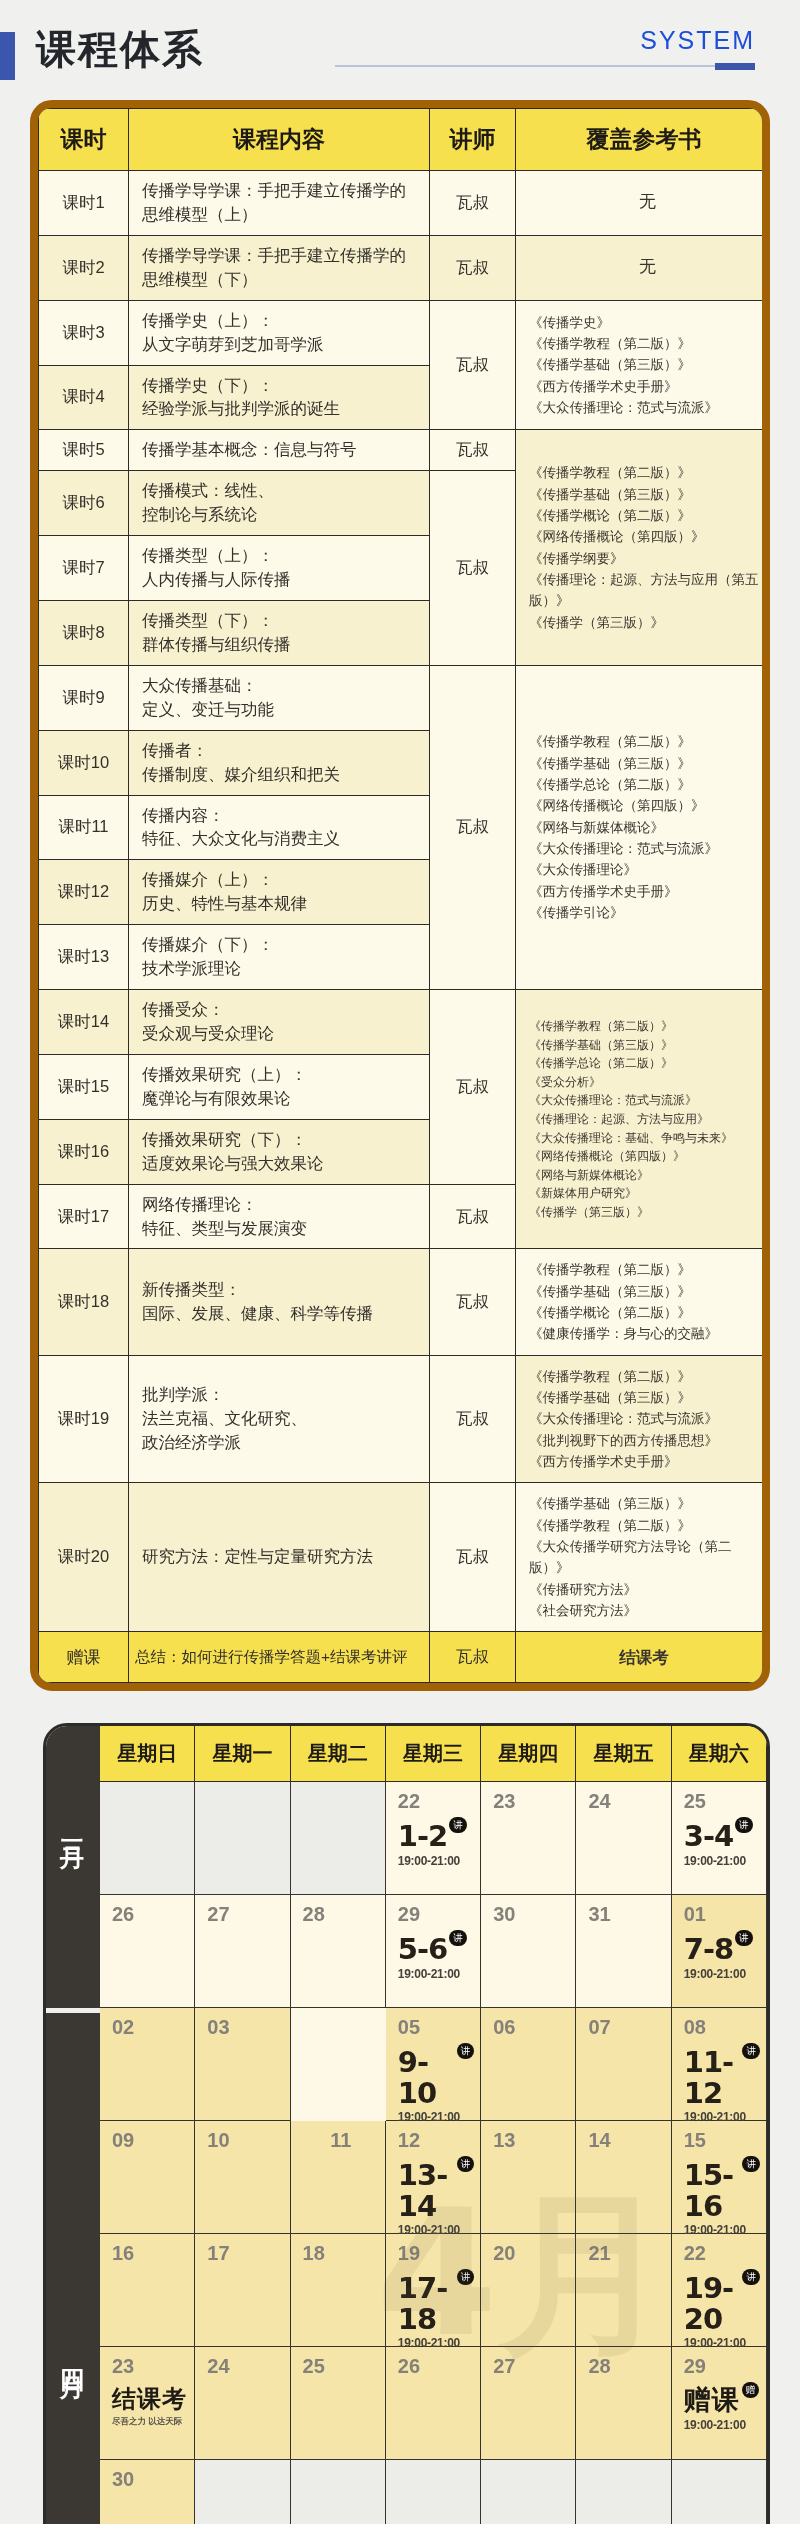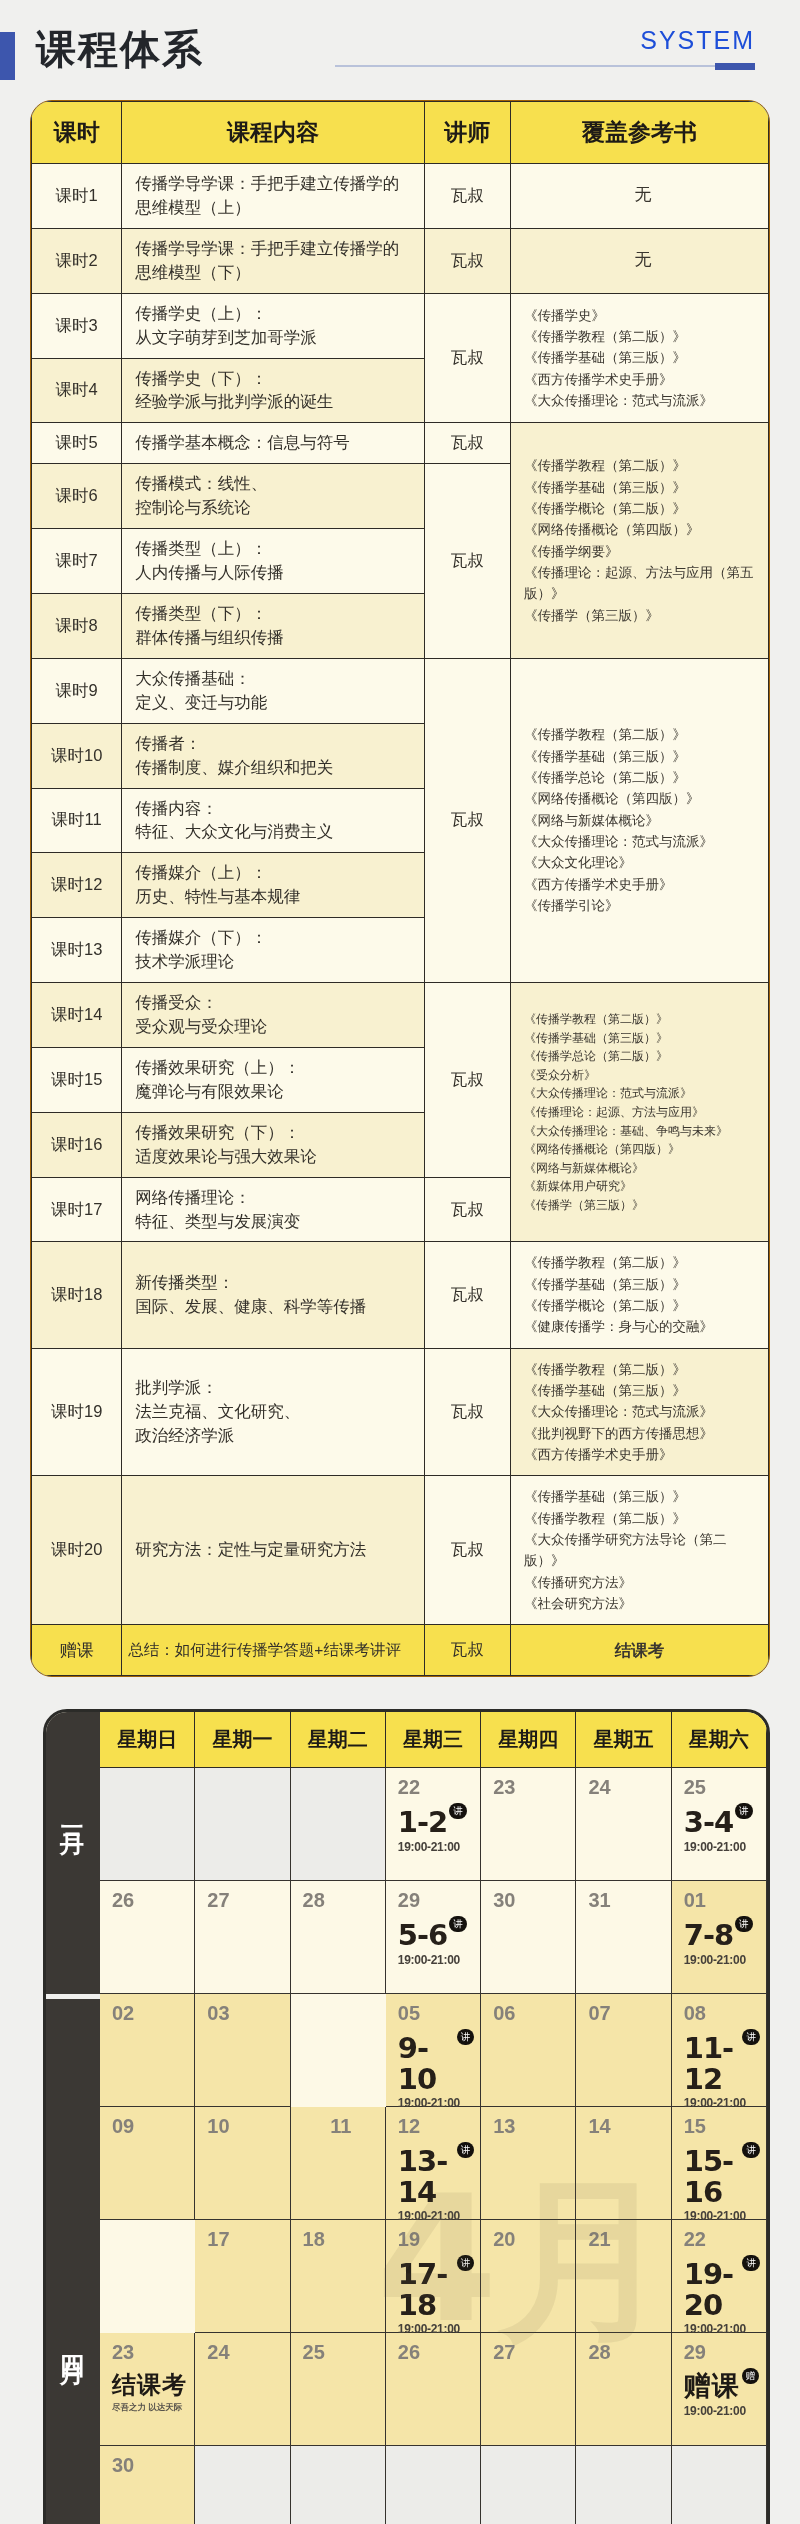--- a/index.html
+++ b/index.html
@@ -9,21 +9,21 @@
   
   .page-header { position:relative; padding:30px 45px 24px 0; height:100px; }
   .accent-bar { position:absolute; left:0; top:32px; width:15px; height:48px; background:#3D56AD; }
   .page-title { position:absolute; left:36px; top:22px; font-size:40px; font-weight:900; color:#23262B; letter-spacing:2px; }
   .hdr-right { position:absolute; right:45px; top:26px; width:420px; }
   .system { text-align:right; font-size:25px; letter-spacing:2px; color:#1d4ed8; font-weight:500; }
   .hdr-line { position:relative; margin-top:10px; border-top:2px solid #B9C2DA; }
   .hdr-dash { position:absolute; right:0; top:-4px; width:40px; height:7px; background:#3D56AD; }
 
   
-  .table-wrap { margin:0 30px; border:1px solid #a16207; border-radius:22px; overflow:hidden; background:#3b82f6; }
+  .table-wrap { margin:0 30px; border:8px solid #a16207; border-radius:22px; overflow:hidden; background:#3b82f6; }
   table.course { width:100%; border-collapse:collapse; table-layout:fixed; }
   table.course th, table.course td { border:1.5px solid #2E2B26; }
   table.course th { background:#F7E04E; font-size:23px; font-weight:800; color:#1E1B16; padding:15px 4px; }
   td.lesson { text-align:center; font-size:16.5px; padding:8px 2px; color:#33302A; }
   td.content { font-size:16.5px; padding:8px 8px 8px 13px; line-height:1.45; color:#33302A; }
   td.lect { text-align:center; font-size:16.5px; color:#33302A; }
   td.books { font-size:13.5px; line-height:1.58; padding:10px 6px 10px 13px; color:#3A362F; }
   td.books.small { font-size:12px; line-height:1.55; }
   td.books.center { text-align:center; font-size:17px; }
   .t-light { background:#FDFAEA; }
@@ -151,21 +151,21 @@
           <td class="lesson t-light">课时9</td>
           <td class="content t-light">大众传播基础：<br>定义、变迁与功能</td>
           <td class="lect t-light" rowspan="5">瓦叔</td>
           <td class="books t-light" rowspan="5">
             <div>《传播学教程（第二版）》</div>
             <div>《传播学基础（第三版）》</div>
             <div>《传播学总论（第二版）》</div>
             <div>《网络传播概论（第四版）》</div>
             <div>《网络与新媒体概论》</div>
             <div>《大众传播理论：范式与流派》</div>
-            <div>《大众文化理论》</div>
+            <div>《大众传播理论》</div>
             <div>《西方传播学术史手册》</div>
             <div>《传播学引论》</div>
           </td>
         </tr>
         <tr>
           <td class="lesson t-yellow">课时10</td>
           <td class="content t-yellow">传播者：<br>传播制度、媒介组织和把关</td>
         </tr>
         <tr>
           <td class="lesson t-light">课时11</td>
@@ -396,20 +396,23 @@
       <div class="day c-tan" style="grid-area: 5 / 8;">
         <div class="dnum">15</div>
         <div class="evt">
           <div class="ev-row">
             <span class="ev-num">15-16</span>
             <span class="badge">讲</span>
           </div>
           <div class="ev-time">19:00-21:00</div>
         </div>
       </div>
+      <div class="day c-tan" style="grid-area: 6 / 2;">
+        <div class="dnum">16</div>
+      </div>
       <div class="day c-tan" style="grid-area: 6 / 3;">
         <div class="dnum">17</div>
       </div>
       <div class="day c-tan" style="grid-area: 6 / 4;">
         <div class="dnum">18</div>
       </div>
       <div class="day c-tan" style="grid-area: 6 / 5;">
         <div class="dnum">19</div>
         <div class="evt">
           <div class="ev-row">

